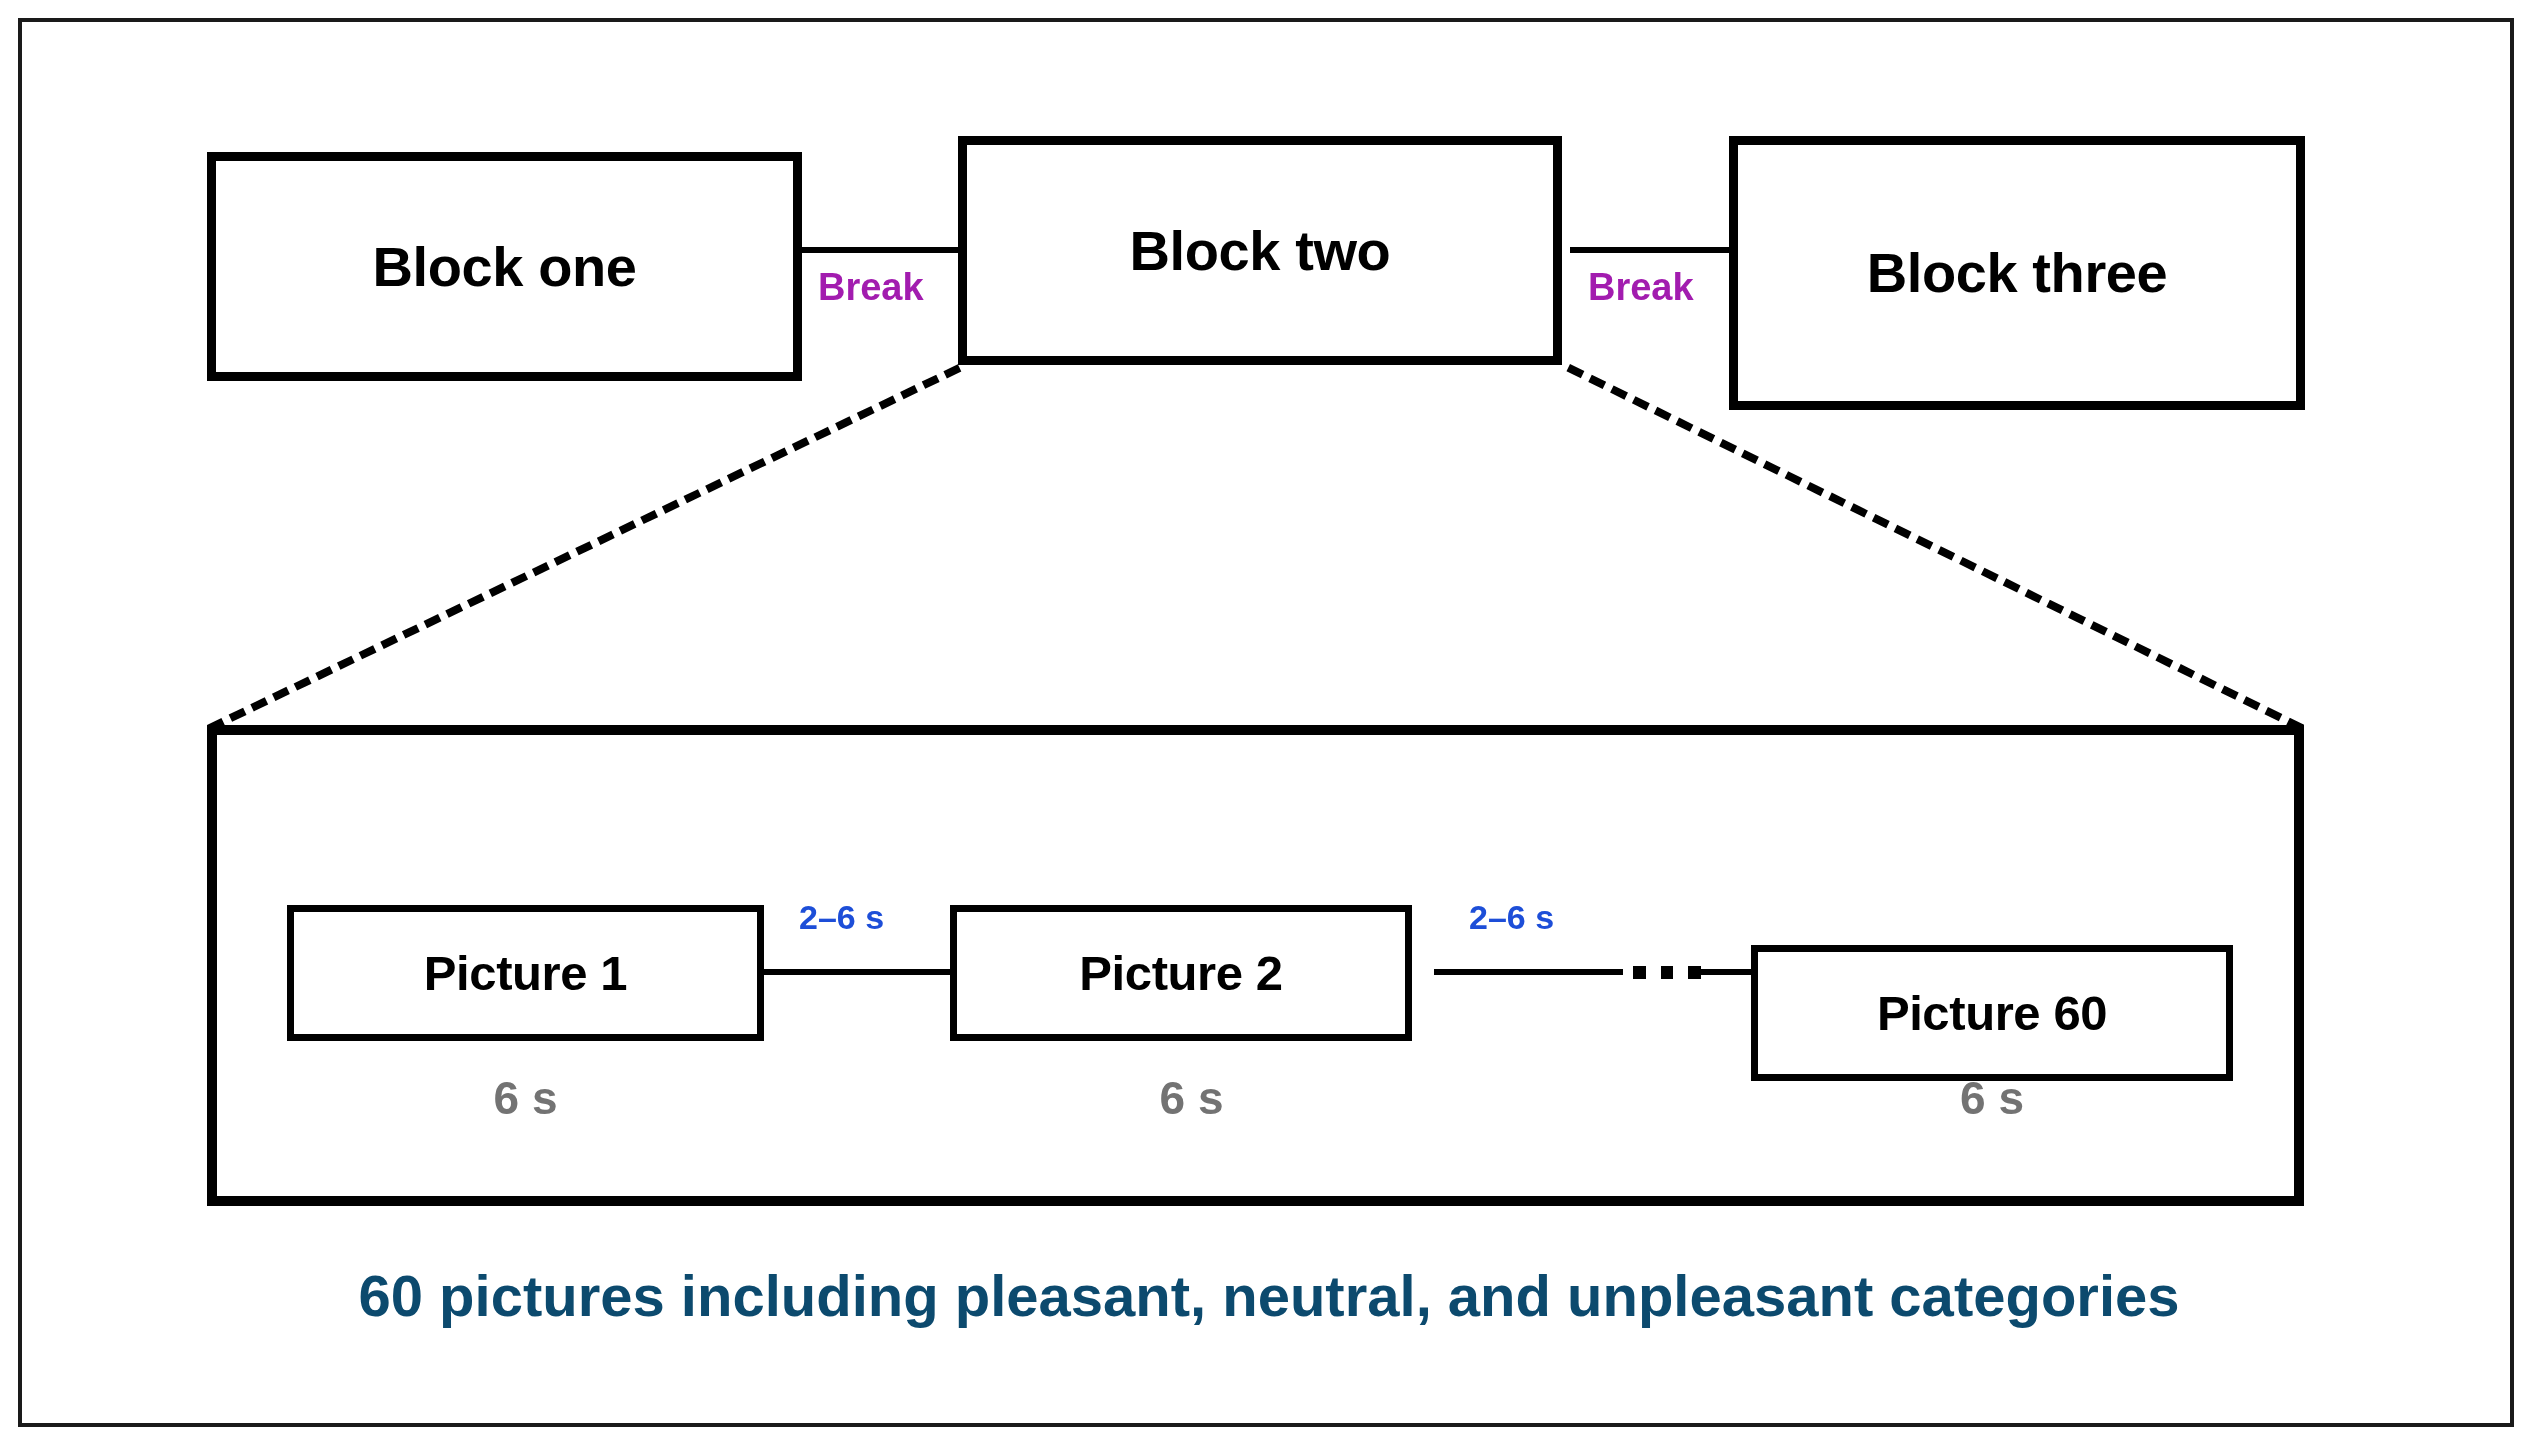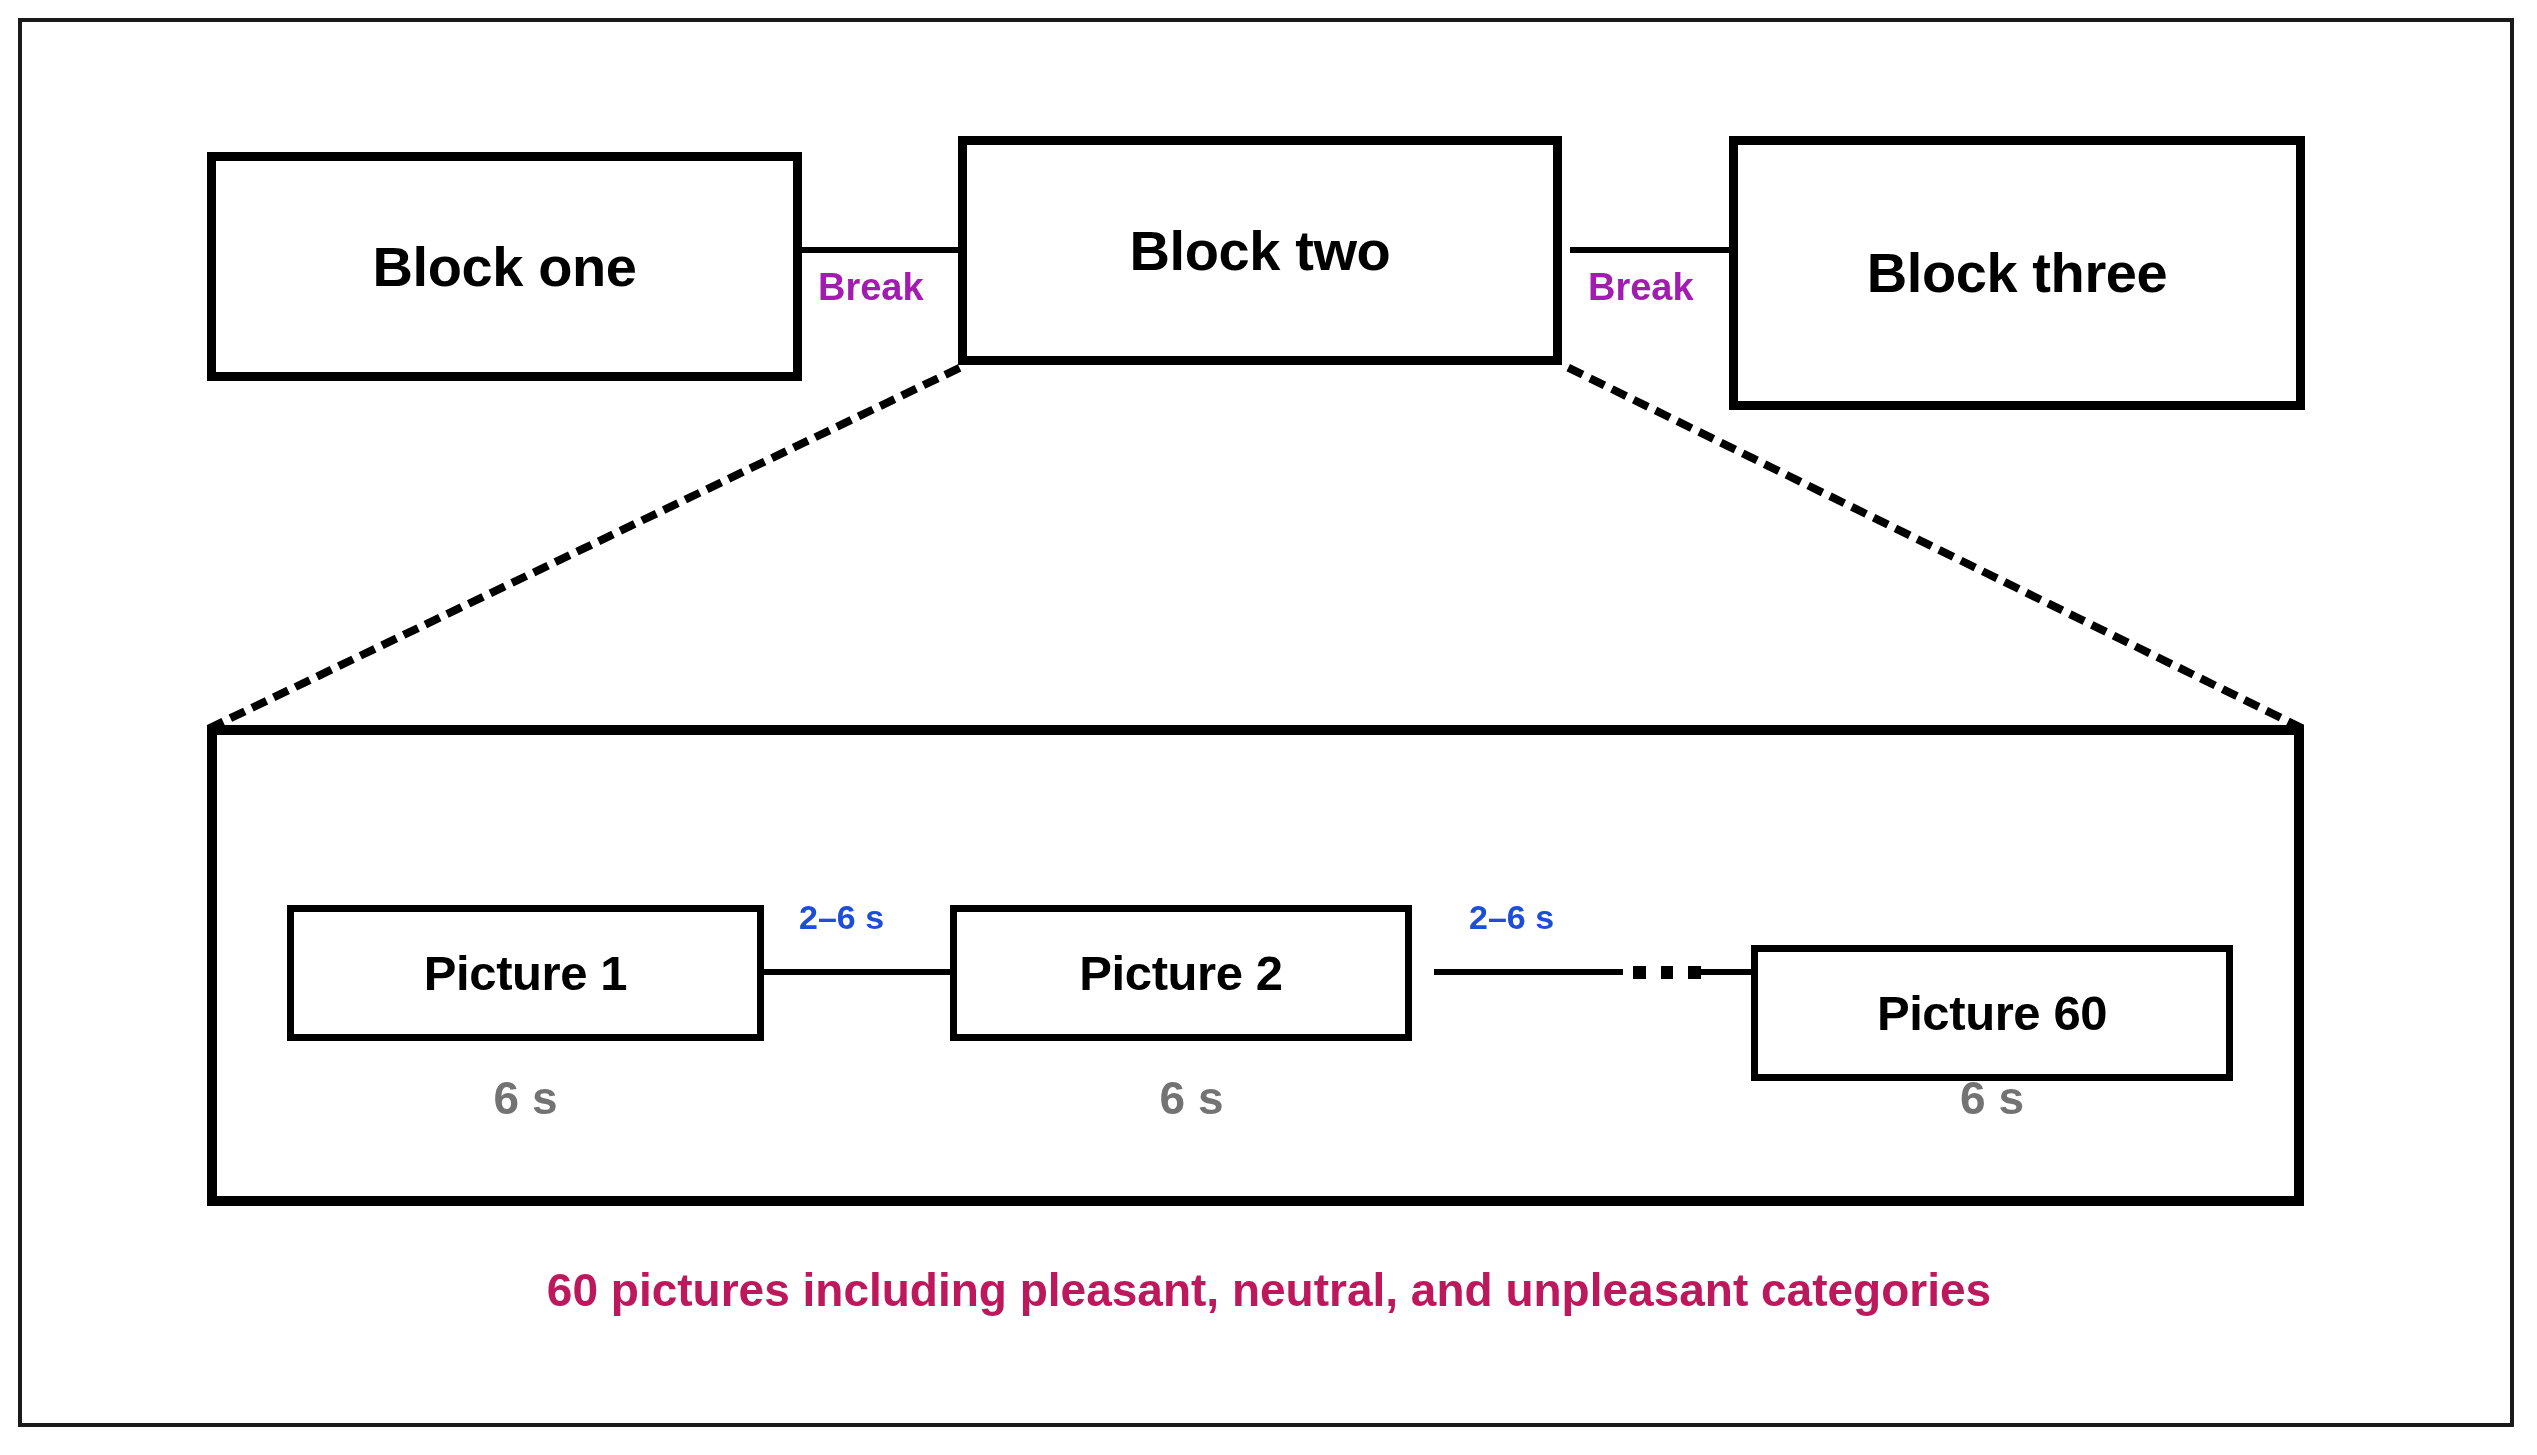--- a/index.html
+++ b/index.html
@@ -123,23 +123,23 @@
   .ellipsis-dots span {
     display: block;
     width: 12.5px;
     height: 12.5px;
     background: #000000;
   }
 
   
   .caption {
     position: absolute;
-    font-size: 46px;
-    font-weight: 700;
-    color: #be185d;
+    font-size: 58px;
+    font-weight: 700;
+    color: #0c4a6e;
     white-space: nowrap;
     line-height: 1;
     text-align: center;
     width: 100%;
   }
 </style>
 </head>
 <body>
 
 <div id="figure">

